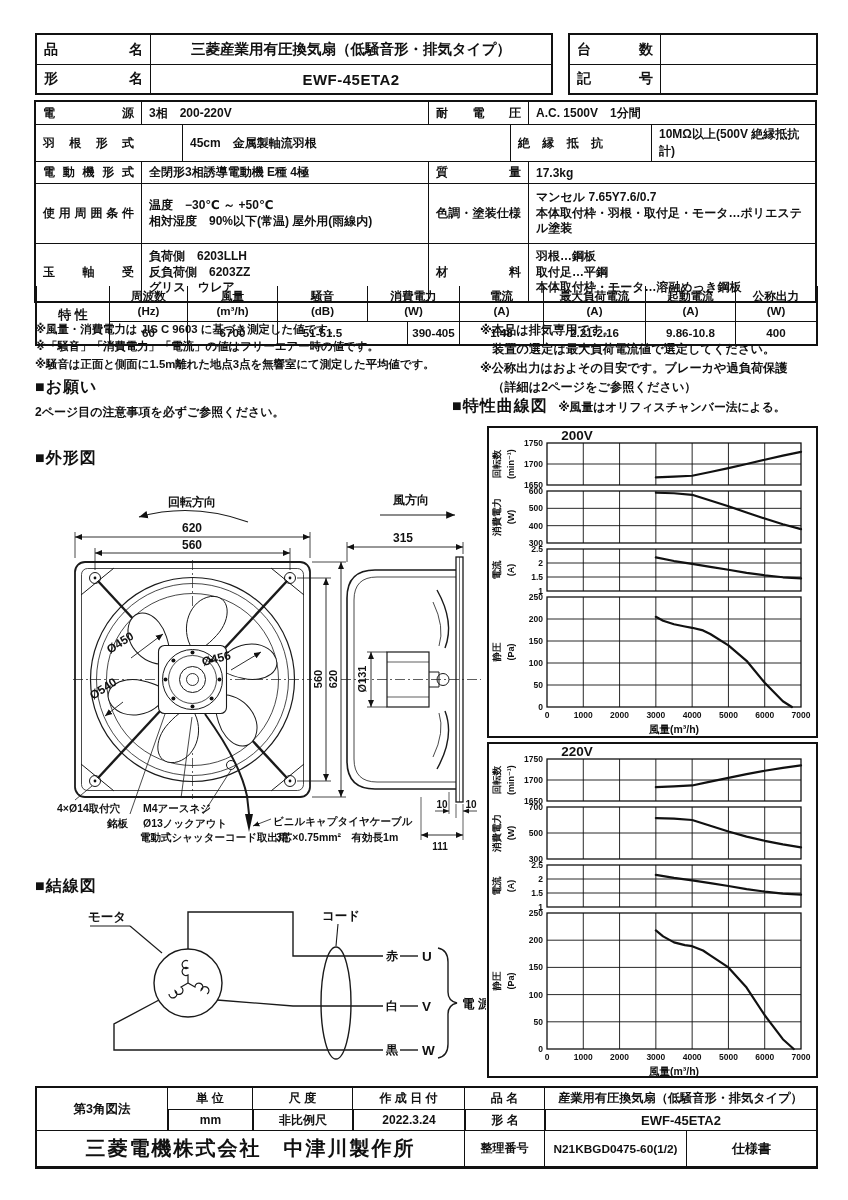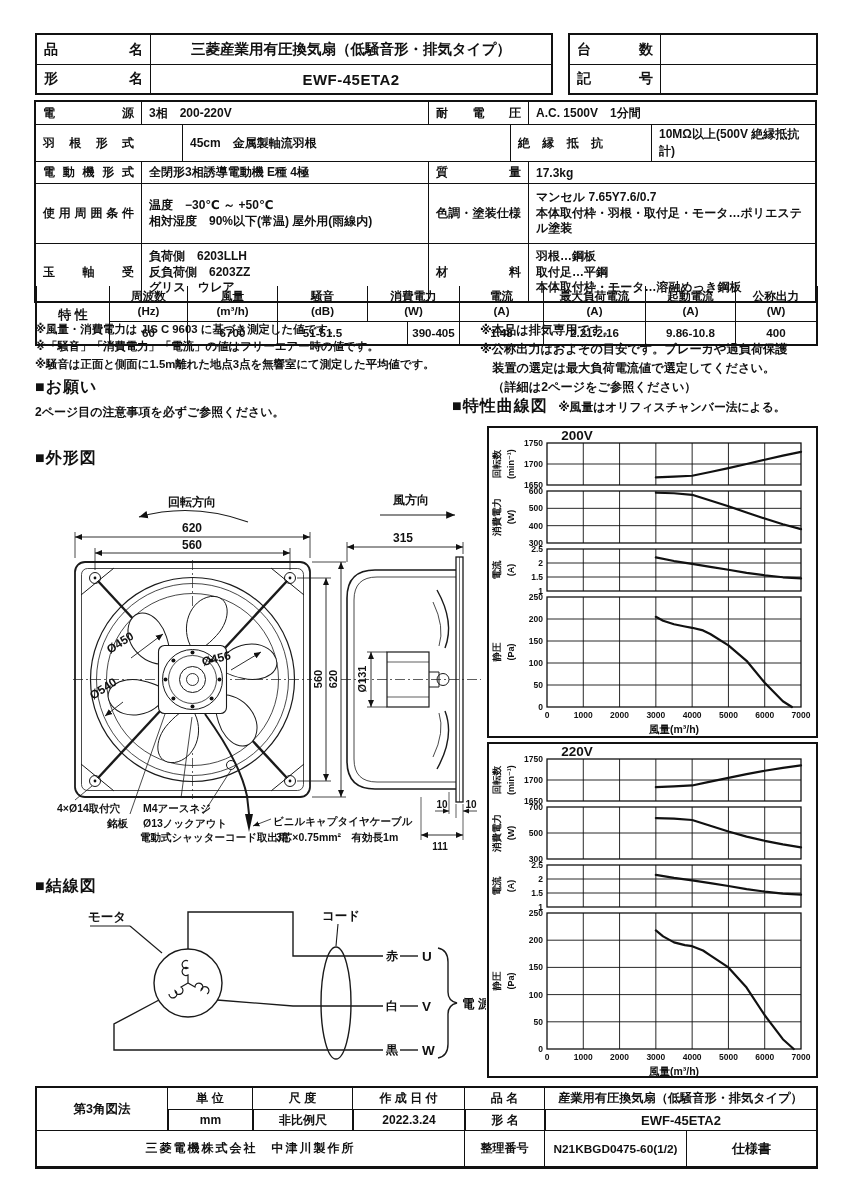--- a/index.html
+++ b/index.html
@@ -171,22 +171,22 @@
   <div class="abs" style="left:35px;top:321px;" id="notes-left">
       <div class="note-line">※風量・消費電力は JIS C 9603 に基づき測定した値です。</div>
       <div class="note-line">※「騒音」「消費電力」「電流」の値はフリーエアー時の値です。</div>
       <div class="note-line">※騒音は正面と側面に1.5m離れた地点3点を無響室にて測定した平均値です。</div>
     </div>
   <div class="abs heading" style="left:35px;top:377px;">■お願い</div>
   <div class="abs note-line" style="left:35px;top:403px;font-size:12px;">2ページ目の注意事項を必ずご参照ください。</div>
 
   <div class="abs" style="left:480px;top:321px;" id="notes-right">
       <div class="note-line-r">※本品は排気専用です。</div>
+      <div class="note-line-r">　装置の選定は最大負荷電流値で選定してください。</div>
       <div class="note-line-r">※公称出力はおよその目安です。ブレーカや過負荷保護</div>
-      <div class="note-line-r">　装置の選定は最大負荷電流値で選定してください。</div>
       <div class="note-line-r">　（詳細は2ページをご参照ください）</div>
     </div>
   <div class="abs" style="left:452px;top:396px;white-space:nowrap;">
     <span class="heading">■特性曲線図</span>
     <span style="font-size:11.8px;margin-left:6px;">※風量はオリフィスチャンバー法による。</span>
   </div>
 
   <div class="abs heading" style="left:35px;top:448px;">■外形図</div>
 
   <svg class="abs" style="left:35px;top:462px;" width="450" height="412" viewBox="0 0 450 412">
@@ -562,20 +562,20 @@
       <div style="width:80px;border-left:1.6px solid #111;box-sizing:border-box;">
         <div class="tcell ctr" style="height:21px;font-size:12px;">品 名</div>
         <div class="tcell ctr" style="height:21px;border-top:1.6px solid #111;font-size:12px;">形 名</div>
       </div>
       <div style="flex:1;border-left:1.6px solid #111;box-sizing:border-box;">
         <div class="tcell ctr" style="height:21px;font-size:12.2px;">産業用有圧換気扇（低騒音形・排気タイプ）</div>
         <div class="tcell ctr" style="height:21px;border-top:1.6px solid #111;font-size:13px;font-weight:700;">EWF-45ETA2</div>
       </div>
     </div>
     <div class="trow" style="height:36px;">
-      <div class="tcell ctr" style="width:427px;font-size:12px;font-weight:700;letter-spacing:2px;">三菱電機株式会社　中津川製作所</div>
+      <div class="tcell ctr" style="width:427px;font-size:20px;font-weight:700;letter-spacing:2px;">三菱電機株式会社　中津川製作所</div>
       <div class="tcell ctr" style="width:80px;font-size:12px;">整理番号</div>
       <div class="tcell ctr" style="width:142px;font-size:11.8px;">N21KBGD0475-60(1/2)</div>
       <div class="tcell ctr" style="flex:1;font-size:13px;">仕様書</div>
     </div>
   </div>
 
 </div>
 
 </body></html>

